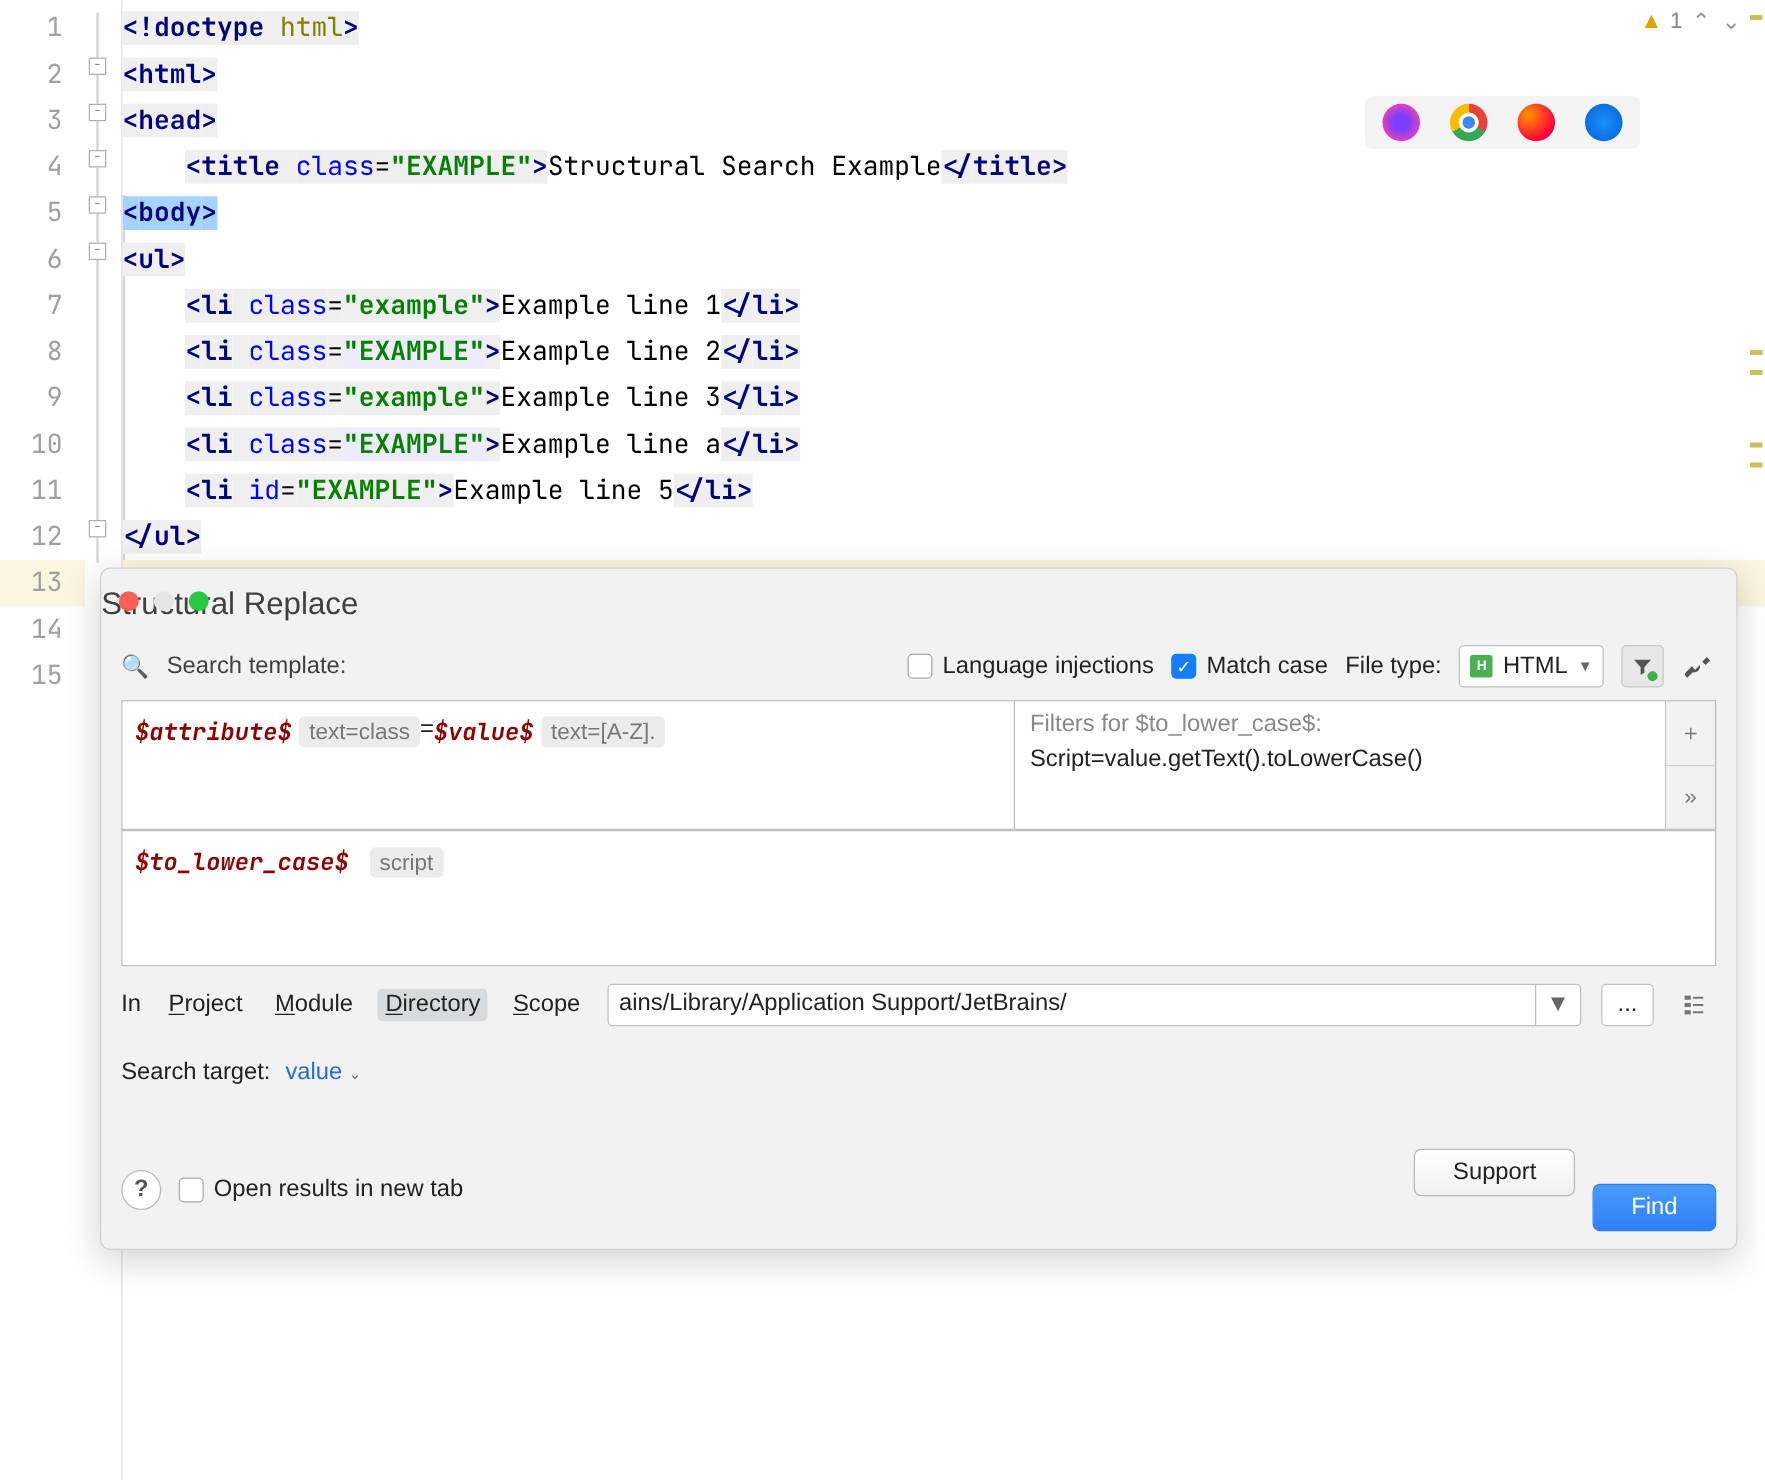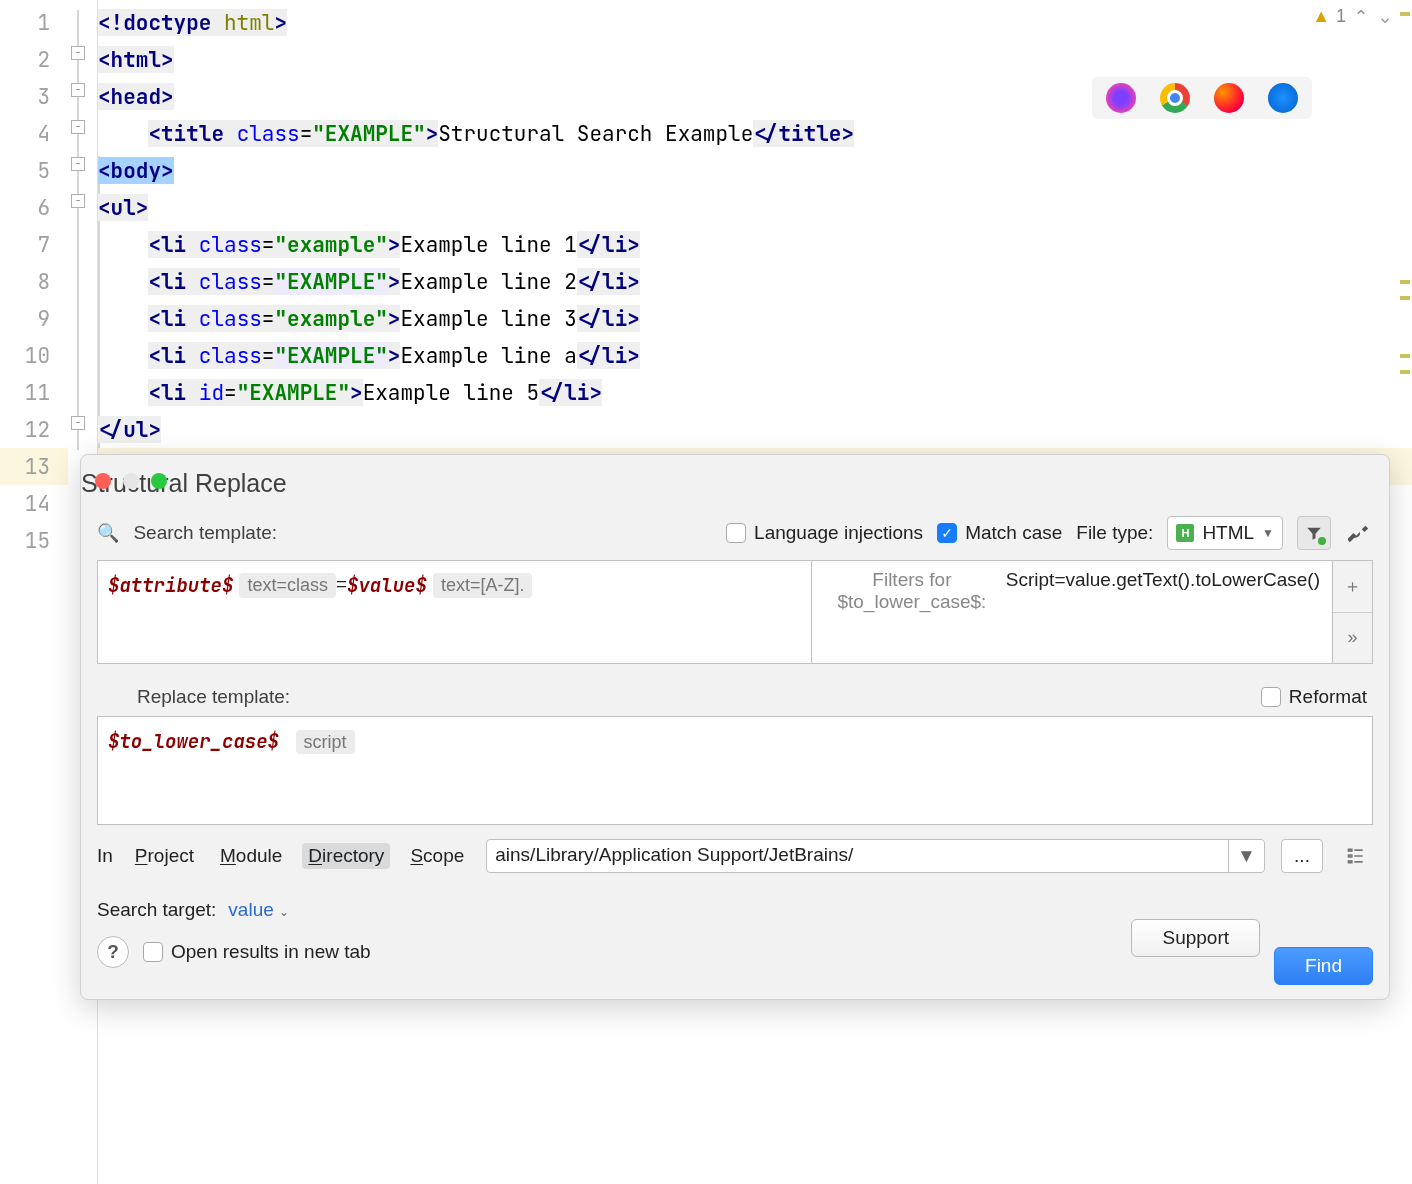--- a/index.html
+++ b/index.html
@@ -178,24 +178,23 @@
 .template-box {
   background: #fff;
   border: 1px solid #c0c0c0;
   padding: 12px 10px;
   height: 104px;
   display: flex; align-items: flex-start;
 }
 .template-box.search-tpl { flex: 1; border-right: none; }
 .template-box.filters {
   width: 522px;
-  flex-direction: row;
+  flex-direction: column;
   gap: 6px;
   padding: 8px 12px;
-  text-align: center;
 }
 .side-btns {
   width: 40px;
   display:flex; flex-direction:column;
   border:1px solid #c0c0c0; border-left:none;
   background:#f2f2f2;
 }
 .side-btns .sbtn { flex:1; display:flex; align-items:center; justify-content:center; color:#777; font-size:18px; border-bottom:1px solid #d0d0d0; }
 .side-btns .sbtn:last-child { border-bottom:none; }
 .var { color: #8b0000; font-style: italic; font-weight: bold; font-family: "JetBrains Mono", monospace; }
@@ -409,27 +408,20 @@
     <div class="template-box filters">
       <div style="color:#888;">Filters for $to_lower_case$:</div>
       <div>Script=value.getText().toLowerCase()</div>
     </div>
     <div class="side-btns">
       <div class="sbtn">＋</div>
       <div class="sbtn">»</div>
     </div>
   </div>
 
-  <div class="row-replace">
-    <span class="lbl">Replace template:</span>
-    <div class="chk-wrap">
-      <span class="checkbox"></span>
-      <span>Reformat</span>
-    </div>
-  </div>
 
   <div class="replace-box">
     <span class="var">$to_lower_case$</span>
     <span style="display:inline-block;width:6px"></span>
     <span class="pill">script</span>
   </div>
 
   <div class="scope-row">
     <span>In</span>
     <div class="scope-tabs">

